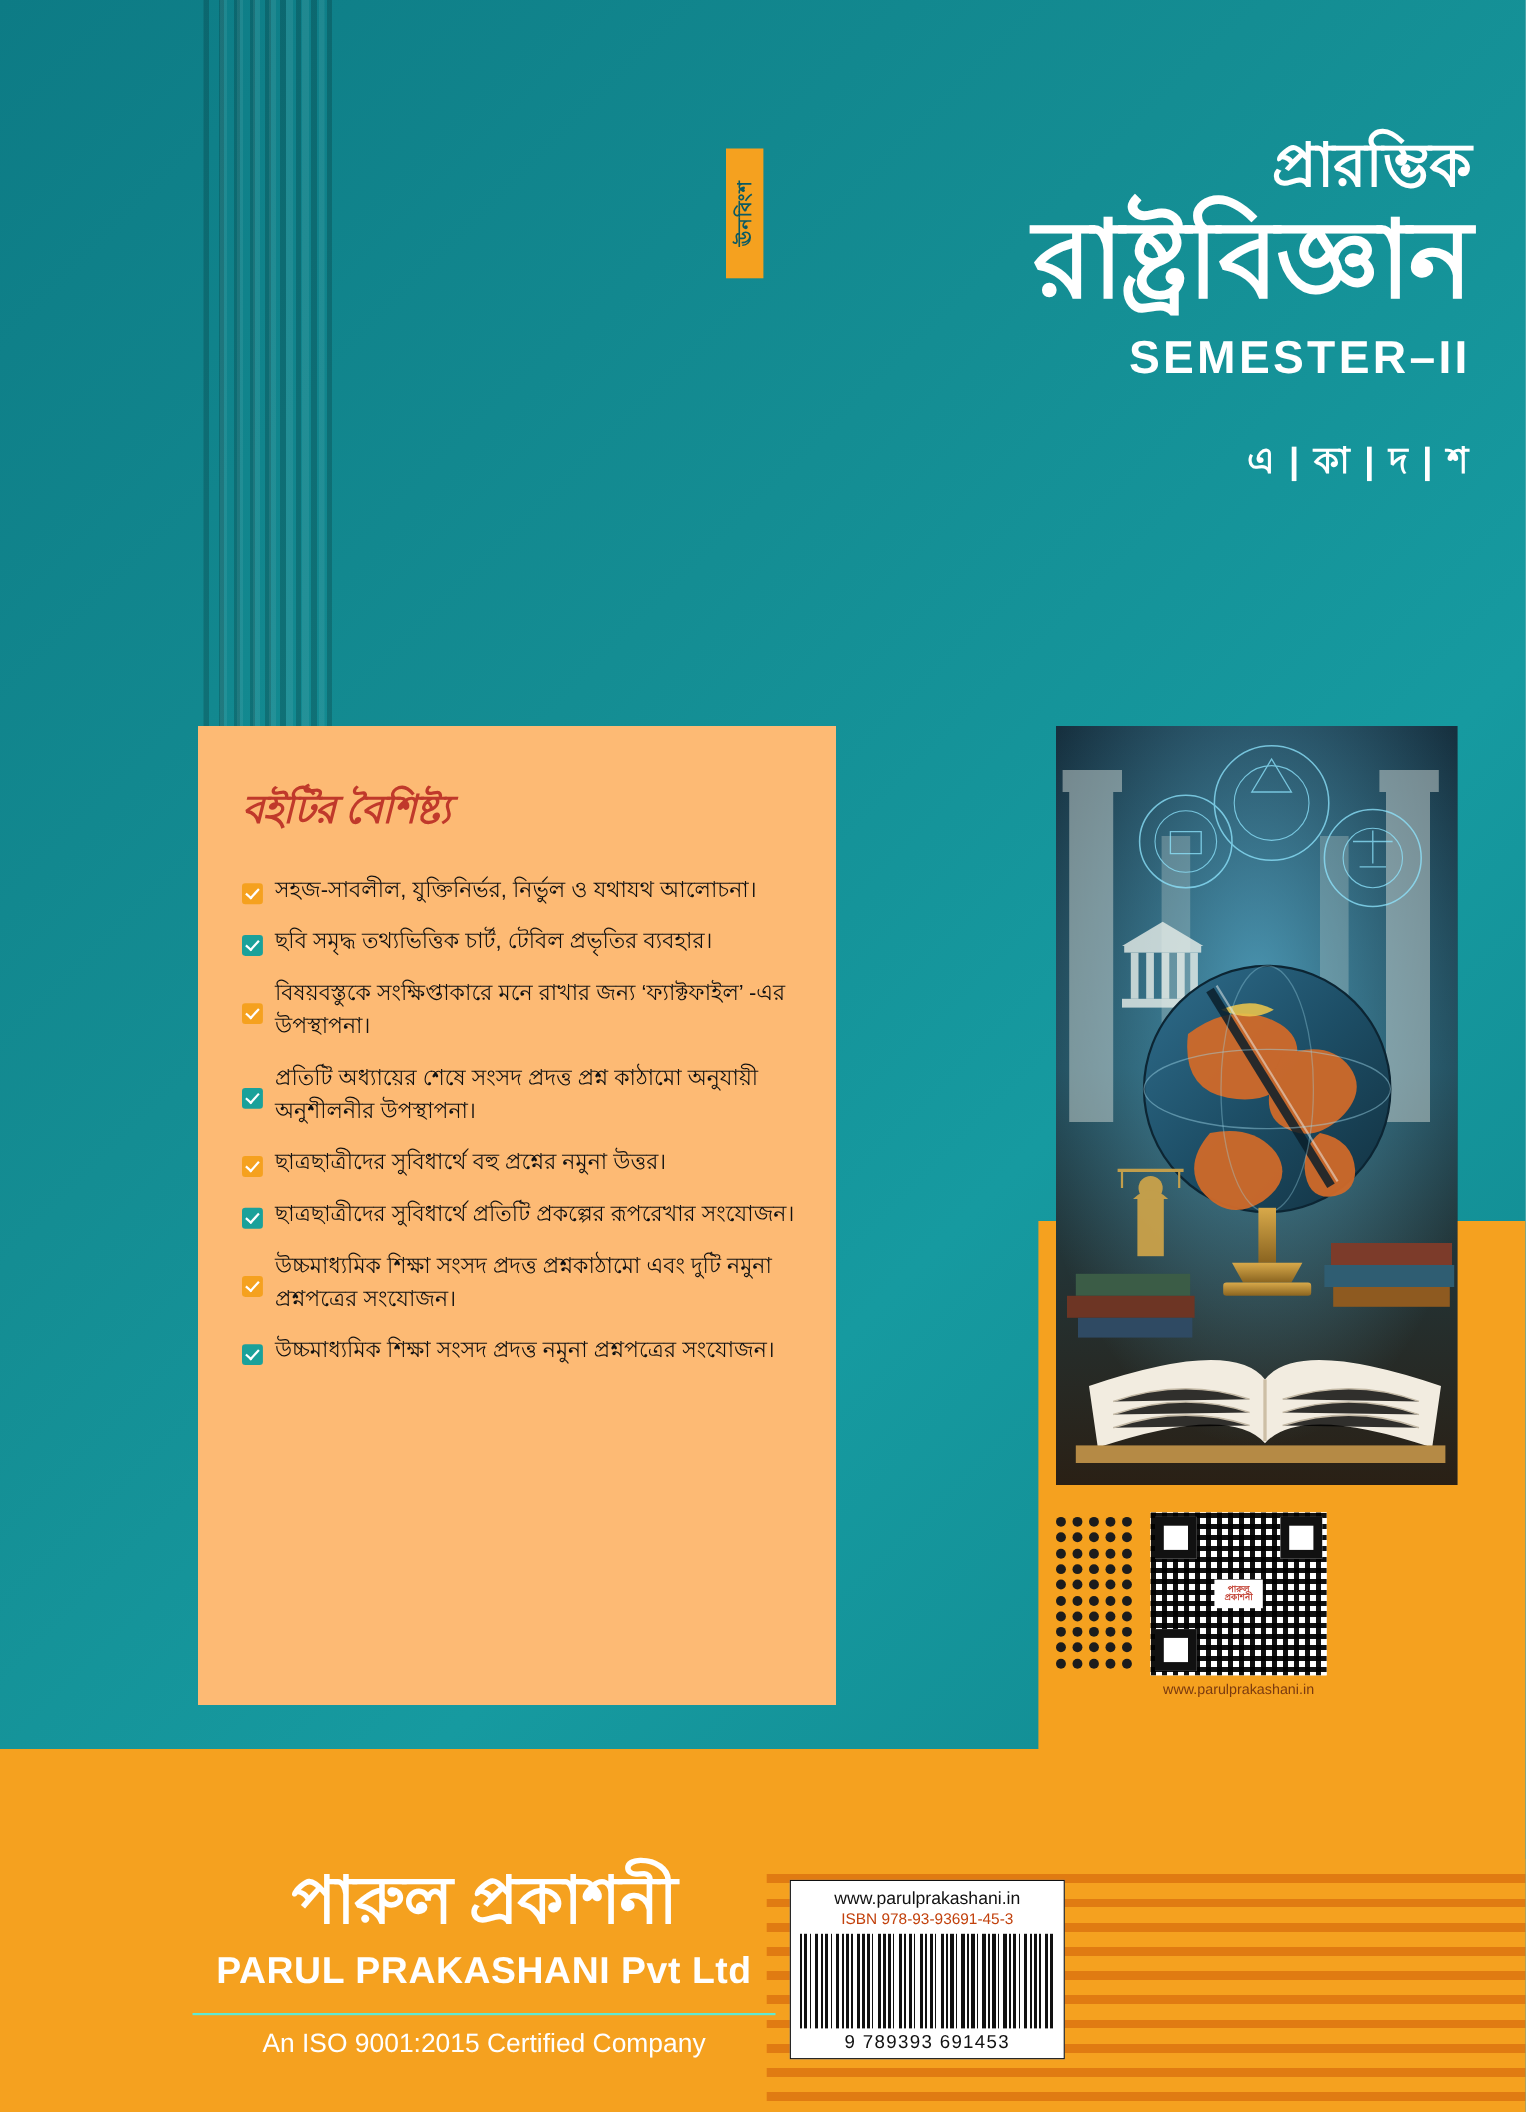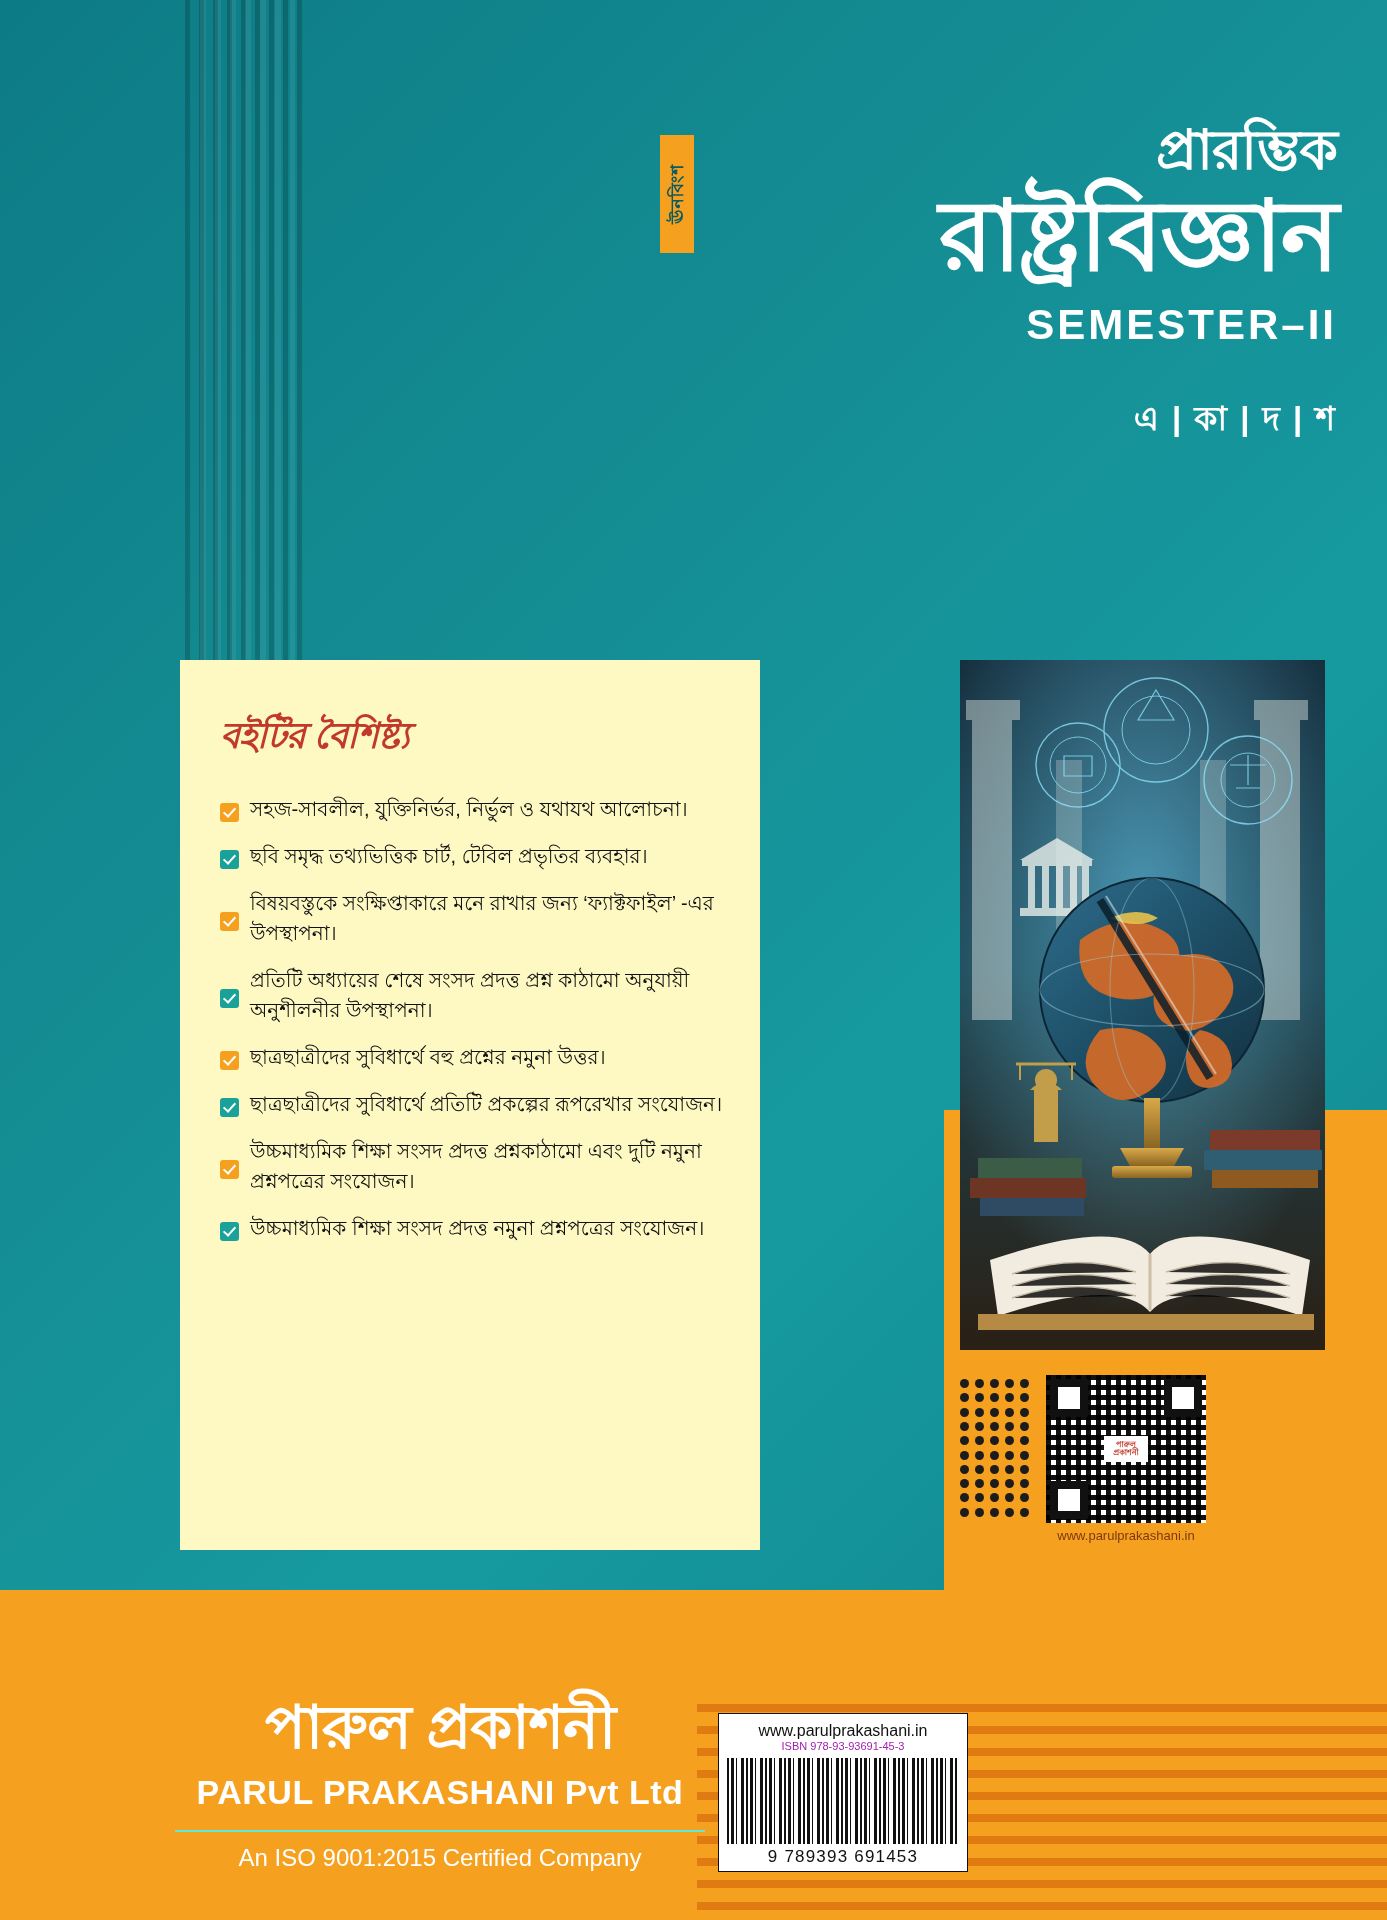--- a/index.html
+++ b/index.html
@@ -144,21 +144,21 @@
     letter-spacing: 2px;
   }
 
   
   .features {
     position: absolute;
     left: 180px;
     top: 660px;
     width: 580px;
     height: 890px;
-    background: #fef9c3;
+    background: #fdba74;
     padding: 48px 34px 20px 40px;
   }
   .features-title {
     font-size: 36px;
     font-weight: bold;
     color: #c0392b;
     font-style: italic;
     margin-bottom: 26px;
     letter-spacing: -1px;
   }
@@ -312,21 +312,21 @@
     position: absolute;
     left: 718px;
     bottom: 48px;
     width: 250px;
     background: #ffffff;
     border: 1px solid #111;
     padding: 8px 8px 4px 8px;
     text-align: center;
   }
   .bc-url { font-size: 16px; color: #111; }
-  .bc-isbn { font-size: 11px; color: #a21caf; margin-bottom: 6px; }
+  .bc-isbn { font-size: 14px; color: #c2410c; margin-bottom: 6px; }
   .bc-bars {
     height: 86px;
     background:
       repeating-linear-gradient(to right,
         #111 0 2px, #fff 2px 4px, #111 4px 7px, #fff 7px 9px,
         #111 9px 10px, #fff 10px 14px, #111 14px 17px, #fff 17px 19px);
   }
   .bc-num {
     font-size: 17px;
     letter-spacing: 1.2px;

